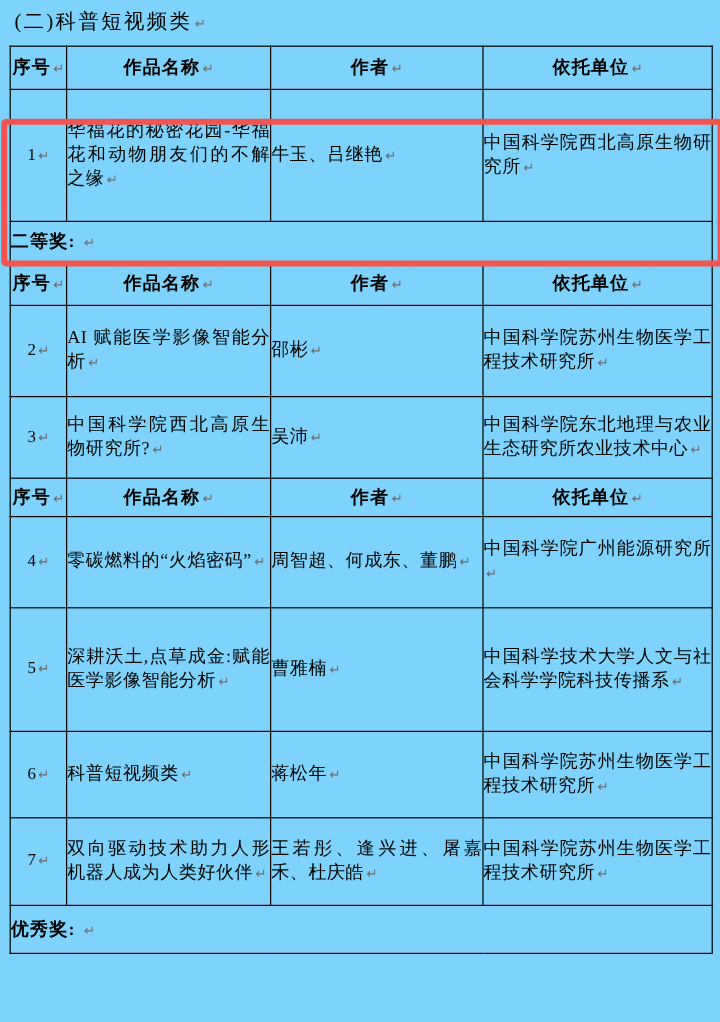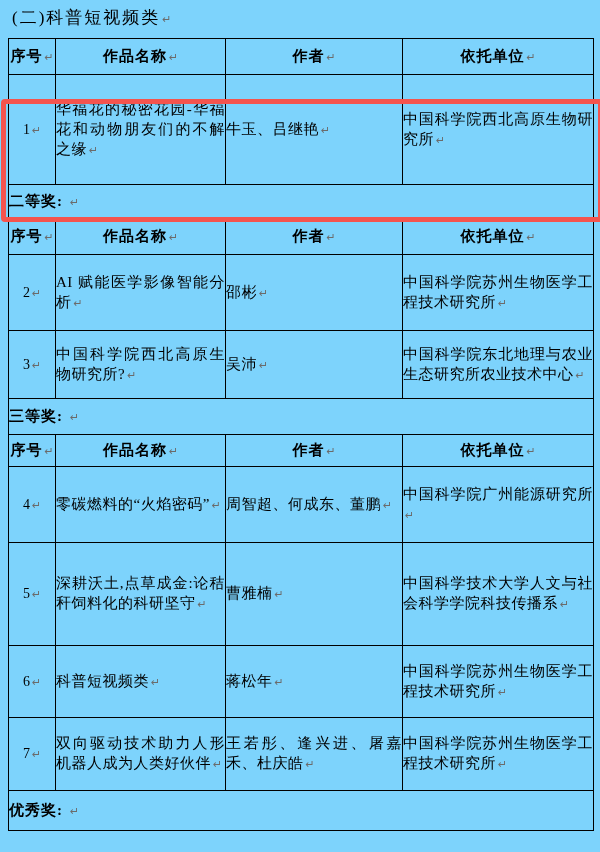--- a/index.html
+++ b/index.html
@@ -110,40 +110,35 @@
       <td class="txt"><span class="t">邵彬</span><span class="pc">↵</span></td>
       <td class="txt"><span class="t">中国科学院苏州生物医学工程技术研究所</span><span class="pc">↵</span></td>
     </tr>
     <tr class="h-r3">
       <td class="no"><span>3</span><span class="pc">↵</span></td>
       <td class="txt"><span class="t">中国科学院西北高原生物研究所?</span><span class="pc">↵</span></td>
       <td class="txt"><span class="t">吴沛</span><span class="pc">↵</span></td>
       <td class="txt"><span class="t">中国科学院东北地理与农业生态研究所农业技术中心</span><span class="pc">↵</span></td>
     </tr>
 
-    <tr class="h-band3">
-      <td class="band" colspan="4">
-        <span>三等奖:</span><span class="pc">↵</span>
-      </td>
-    </tr>
     <tr class="h-hdr3">
       <td class="hdr"><span>序号</span><span class="pc">↵</span></td>
       <td class="hdr"><span>作品名称</span><span class="pc">↵</span></td>
       <td class="hdr"><span>作者</span><span class="pc">↵</span></td>
       <td class="hdr"><span>依托单位</span><span class="pc">↵</span></td>
     </tr>
     <tr class="h-r4">
       <td class="no"><span>4</span><span class="pc">↵</span></td>
       <td class="txt"><span class="t">零碳燃料的“火焰密码”</span><span class="pc">↵</span></td>
       <td class="txt"><span class="t">周智超、何成东、董鹏</span><span class="pc">↵</span></td>
       <td class="txt"><span class="t">中国科学院广州能源研究所</span><span class="pc">↵</span></td>
     </tr>
     <tr class="h-r5">
       <td class="no"><span>5</span><span class="pc">↵</span></td>
-      <td class="txt"><span class="t">深耕沃土,点草成金:论秸秆饲料化的科研坚守</span><span class="pc">↵</span></td>
+      <td class="txt"><span class="t">深耕沃土,点草成金:赋能医学影像智能分析</span><span class="pc">↵</span></td>
       <td class="txt"><span class="t">曹雅楠</span><span class="pc">↵</span></td>
       <td class="txt"><span class="t">中国科学技术大学人文与社会科学学院科技传播系</span><span class="pc">↵</span></td>
     </tr>
     <tr class="h-r6">
       <td class="no"><span>6</span><span class="pc">↵</span></td>
       <td class="txt"><span class="t">科普短视频类</span><span class="pc">↵</span></td>
       <td class="txt"><span class="t">蒋松年</span><span class="pc">↵</span></td>
       <td class="txt"><span class="t">中国科学院苏州生物医学工程技术研究所</span><span class="pc">↵</span></td>
     </tr>
     <tr class="h-r7">

